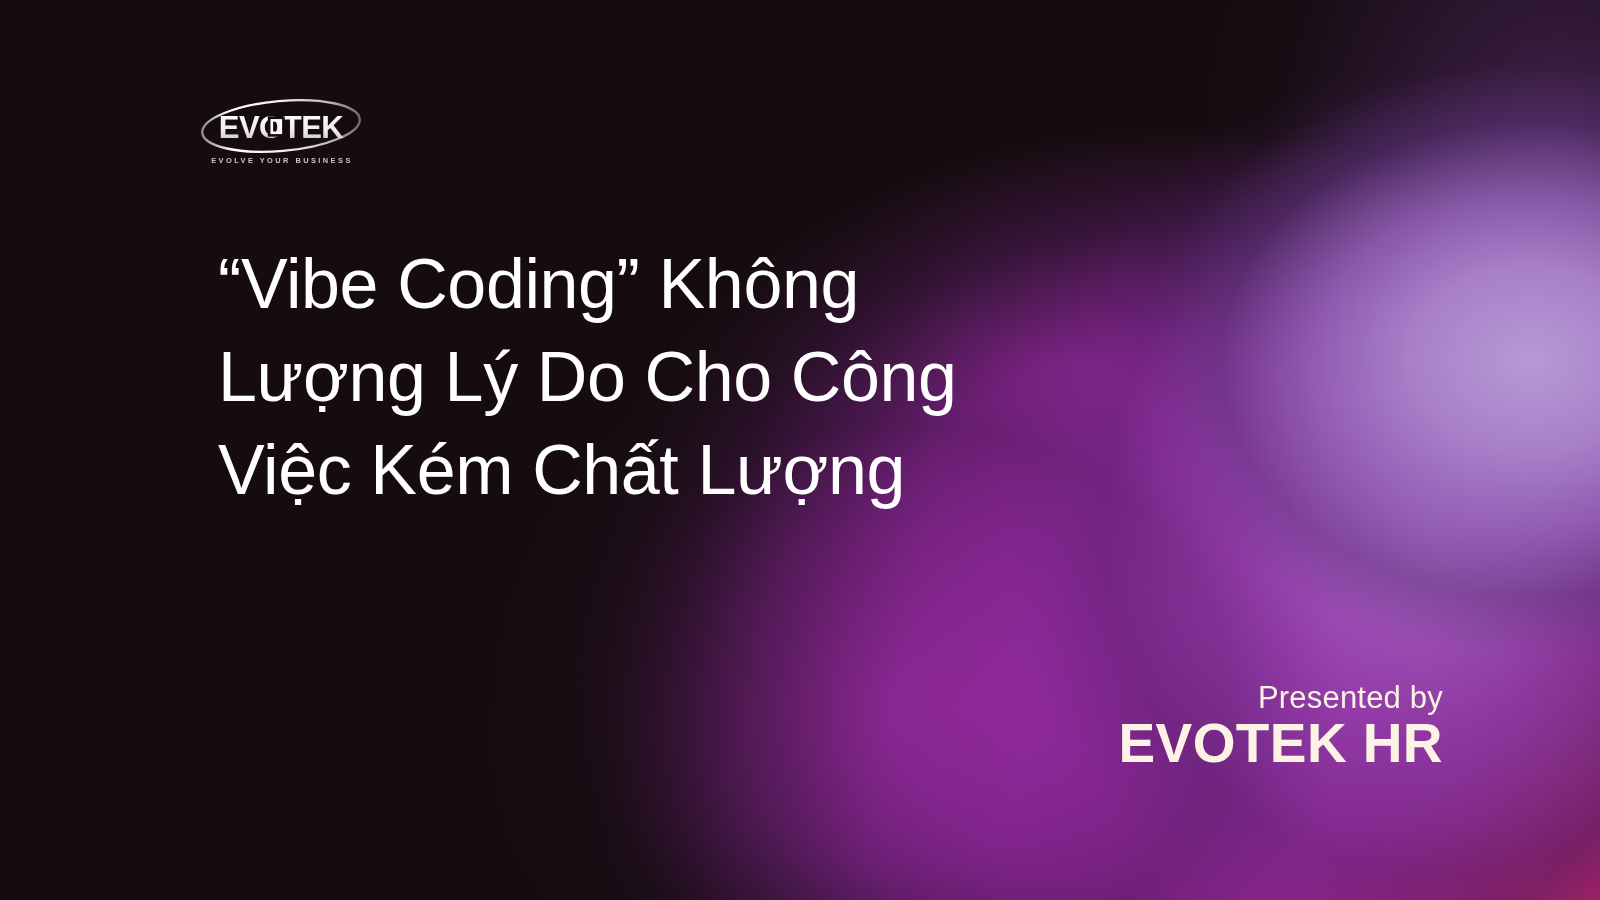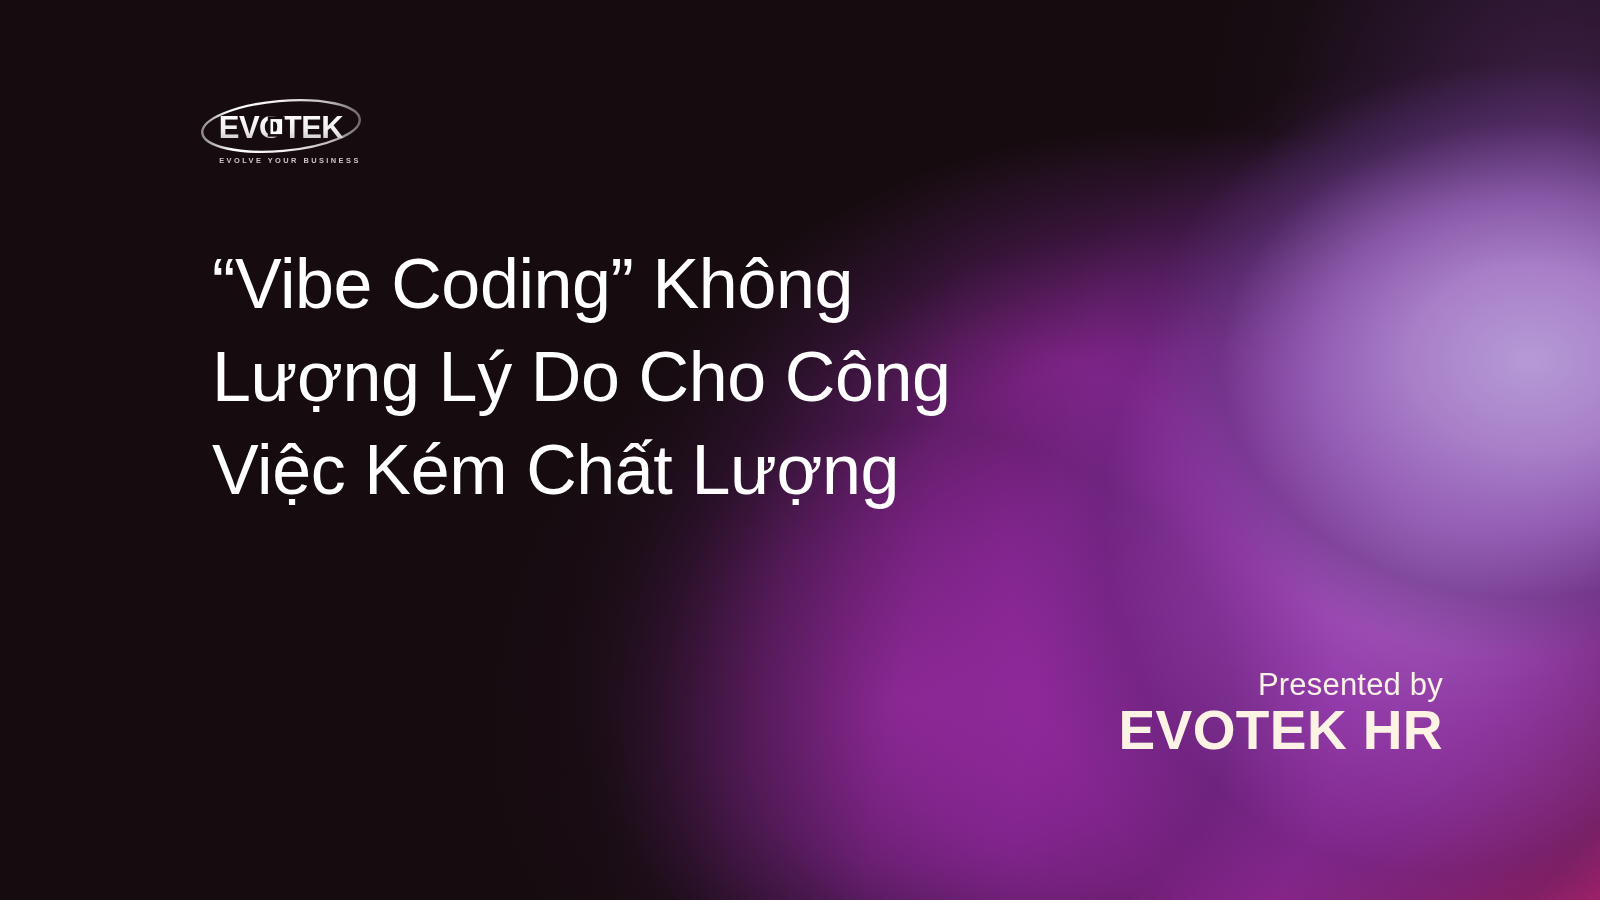--- a/index.html
+++ b/index.html
@@ -93,27 +93,26 @@
     position: absolute;
     left: 6px;
     top: 60px;
     width: 156px;
     color: #cdc6c8;
     font-size: 7.4px;
     font-weight: 700;
     letter-spacing: 2.45px;
     text-align: center;
     white-space: nowrap;
-    margin-left: 8px;
   }
 
   
   #headline {
     position: absolute;
-    left: 212px;
+    left: 218px;
     top: 238px;
     width: 880px;
   }
   .headline-line {
     color: #ffffff;
     font-size: 70px;
     font-weight: 300;
     line-height: 93px;
     letter-spacing: -0.4px;
     white-space: nowrap;
@@ -126,20 +125,21 @@
     top: 665px;
     text-align: right;
   }
   .presented-by {
     color: #fbf2e6;
     font-size: 31px;
     font-weight: 300;
     line-height: 40px;
     letter-spacing: 0.2px;
     white-space: nowrap;
+    margin-top: 13px;
   }
   .presenter-name {
     color: #fcf3e4;
     font-size: 55px;
     font-weight: 700;
     line-height: 50px;
     letter-spacing: 0.4px;
     white-space: nowrap;
   }
 </style>

